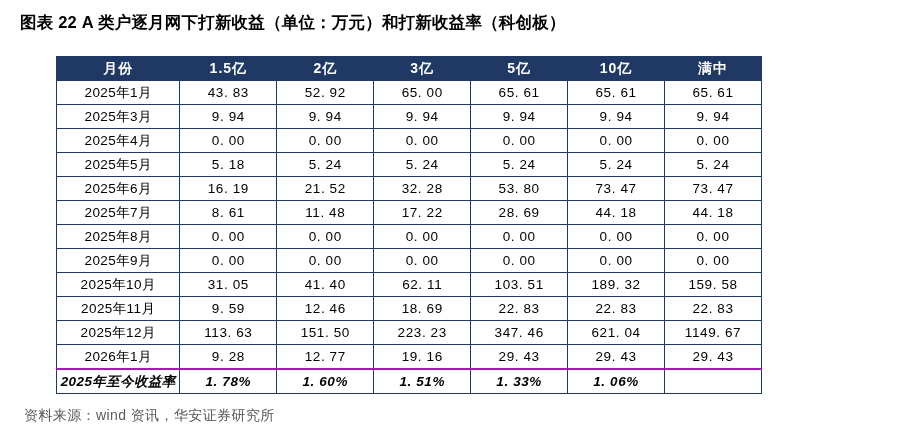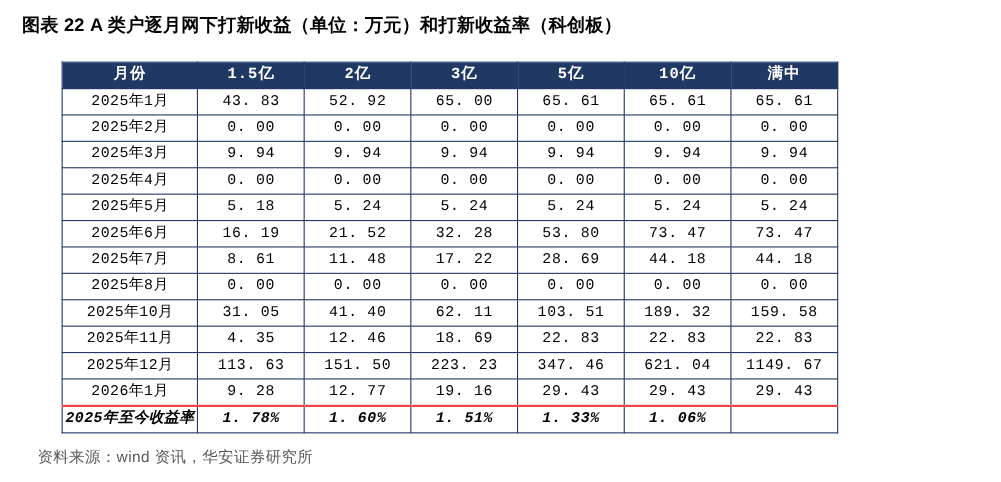--- a/index.html
+++ b/index.html
@@ -24,21 +24,20 @@
   .title {
     font-size: 16.5px;
     font-weight: bold;
     color: #000000;
     letter-spacing: 0.2px;
     margin: 2px 0 10px 2px;
     white-space: nowrap;
   }
   .table-wrap {
     padding: 12px 38px 0 38px;
-    font-family: Liberation Mono, monospace;
   }
   table.data {
     border-collapse: collapse;
     width: 100%;
     table-layout: fixed;
   }
   table.data th, table.data td {
     border: 1px solid #1f3864;
     text-align: center;
     font-size: 13.5px;
@@ -59,30 +58,30 @@
     color: #000000;
     letter-spacing: 0.6px;
   }
   table.data tbody td.month {
     letter-spacing: 0.4px;
     text-align: center;
   }
   tr.total td {
     font-weight: bold;
     font-style: italic;
-    border-top: 2px solid #ef4444;
+    border-top: 2px solid #a21caf;
     letter-spacing: 0.4px;
   }
   tr.total td.month {
     font-weight: bold;
     font-style: italic;
   }
   .source {
     margin-top: 13px;
-    margin-left: 16px;
+    margin-left: 6px;
     font-size: 14px;
     color: #595959;
     letter-spacing: 0.4px;
   }
   col.c0 { width: 17.5%; }
   col.c1, col.c2, col.c3, col.c4, col.c5, col.c6 { width: 13.75%; }
 </style>
 </head>
 <body>
 
@@ -116,29 +115,20 @@
         <tr>
           <td class="month">2025年1月</td>
           <td>43. 83</td>
           <td>52. 92</td>
           <td>65. 00</td>
           <td>65. 61</td>
           <td>65. 61</td>
           <td>65. 61</td>
         </tr>
         <tr>
-          <td class="month">2025年2月</td>
-          <td>0. 00</td>
-          <td>0. 00</td>
-          <td>0. 00</td>
-          <td>0. 00</td>
-          <td>0. 00</td>
-          <td>0. 00</td>
-        </tr>
-        <tr>
           <td class="month">2025年3月</td>
           <td>9. 94</td>
           <td>9. 94</td>
           <td>9. 94</td>
           <td>9. 94</td>
           <td>9. 94</td>
           <td>9. 94</td>
         </tr>
         <tr>
           <td class="month">2025年4月</td>
@@ -179,31 +169,40 @@
         <tr>
           <td class="month">2025年8月</td>
           <td>0. 00</td>
           <td>0. 00</td>
           <td>0. 00</td>
           <td>0. 00</td>
           <td>0. 00</td>
           <td>0. 00</td>
         </tr>
         <tr>
+          <td class="month">2025年9月</td>
+          <td>0. 00</td>
+          <td>0. 00</td>
+          <td>0. 00</td>
+          <td>0. 00</td>
+          <td>0. 00</td>
+          <td>0. 00</td>
+        </tr>
+        <tr>
           <td class="month">2025年10月</td>
           <td>31. 05</td>
           <td>41. 40</td>
           <td>62. 11</td>
           <td>103. 51</td>
           <td>189. 32</td>
           <td>159. 58</td>
         </tr>
         <tr>
           <td class="month">2025年11月</td>
-          <td>4. 35</td>
+          <td>9. 59</td>
           <td>12. 46</td>
           <td>18. 69</td>
           <td>22. 83</td>
           <td>22. 83</td>
           <td>22. 83</td>
         </tr>
         <tr>
           <td class="month">2025年12月</td>
           <td>113. 63</td>
           <td>151. 50</td>

